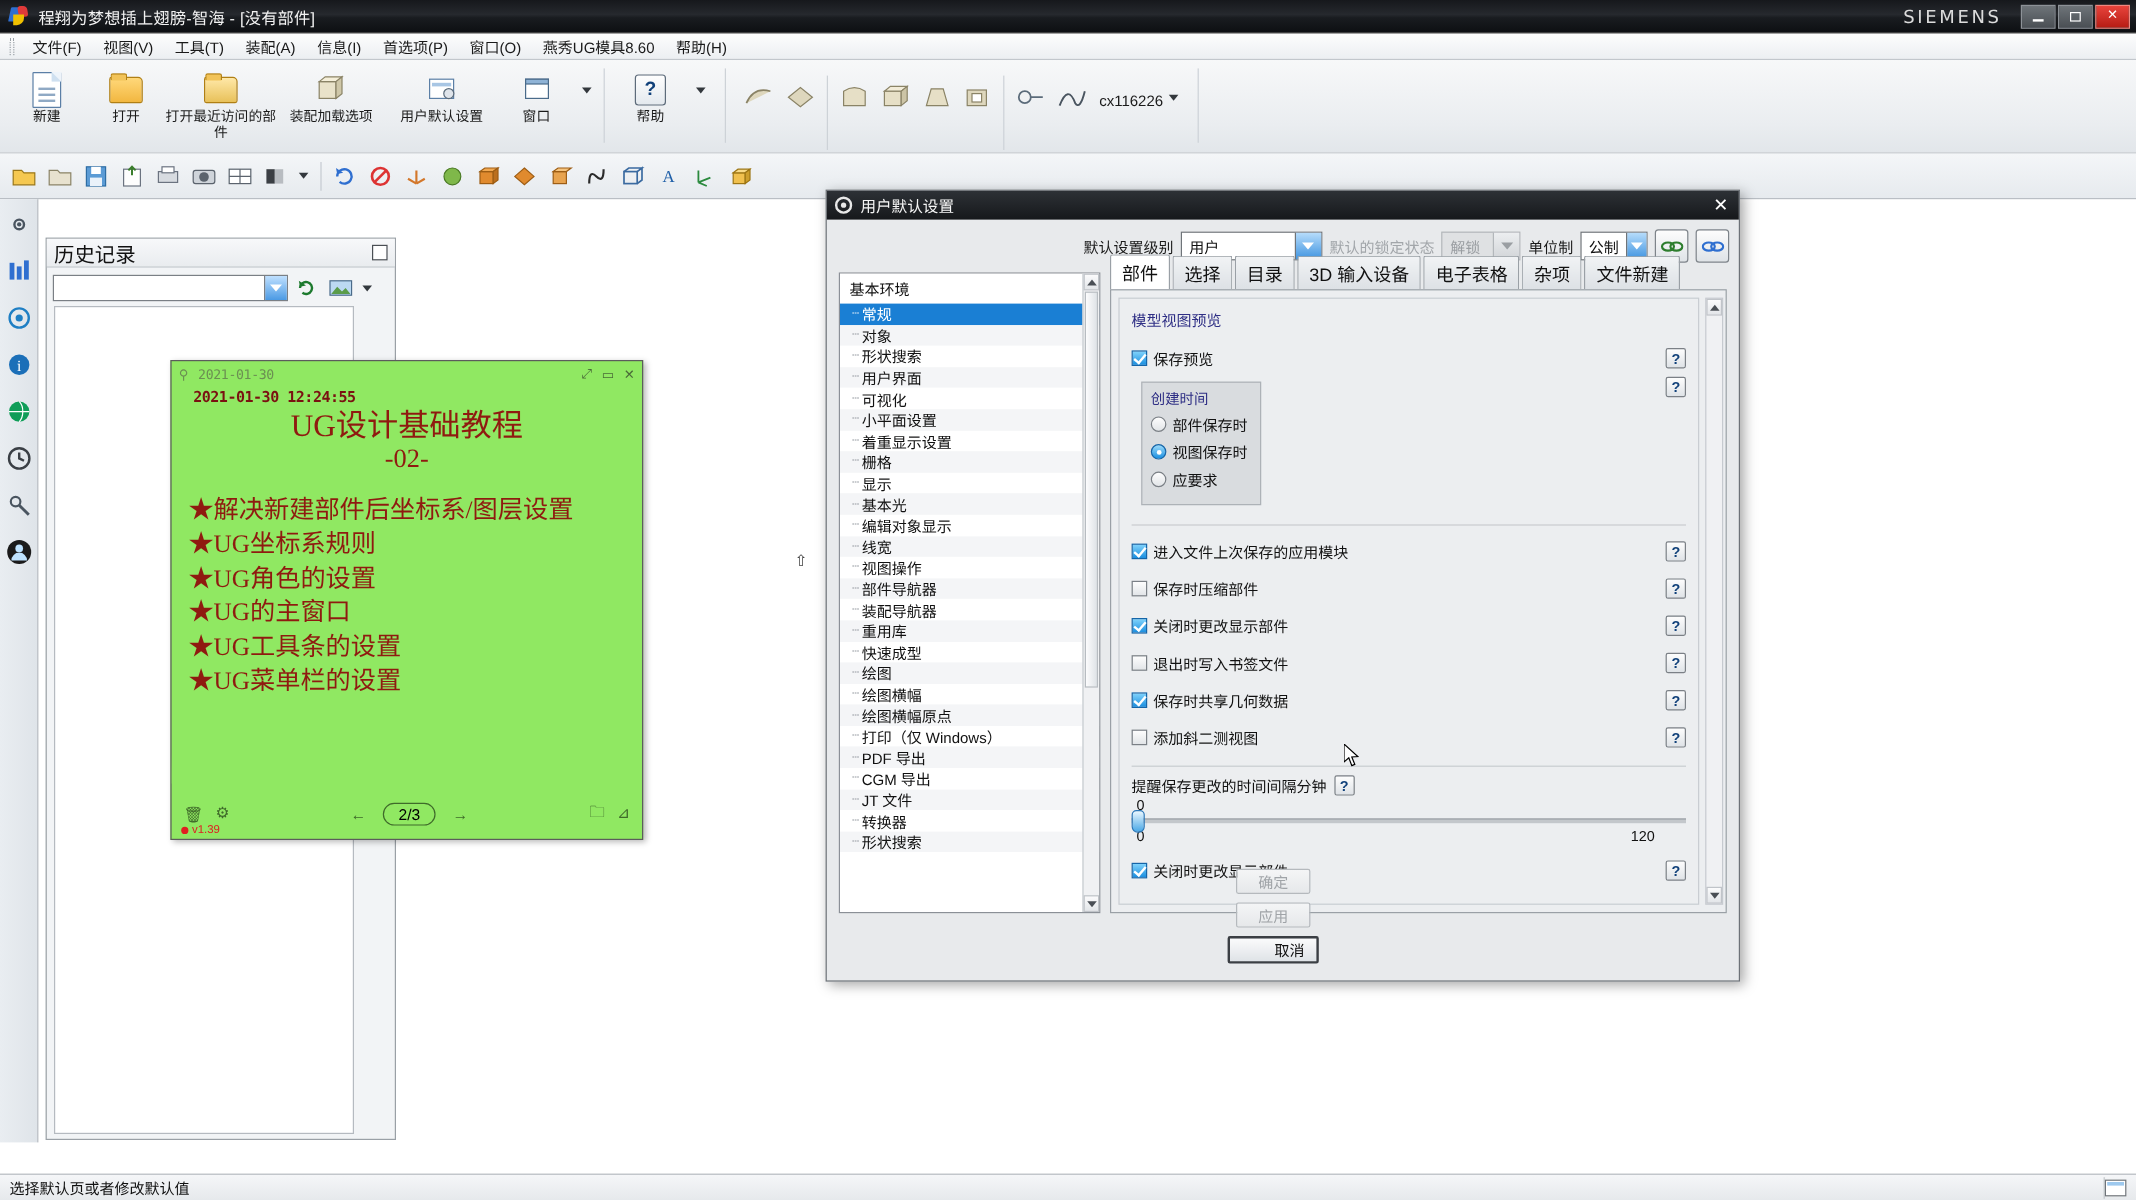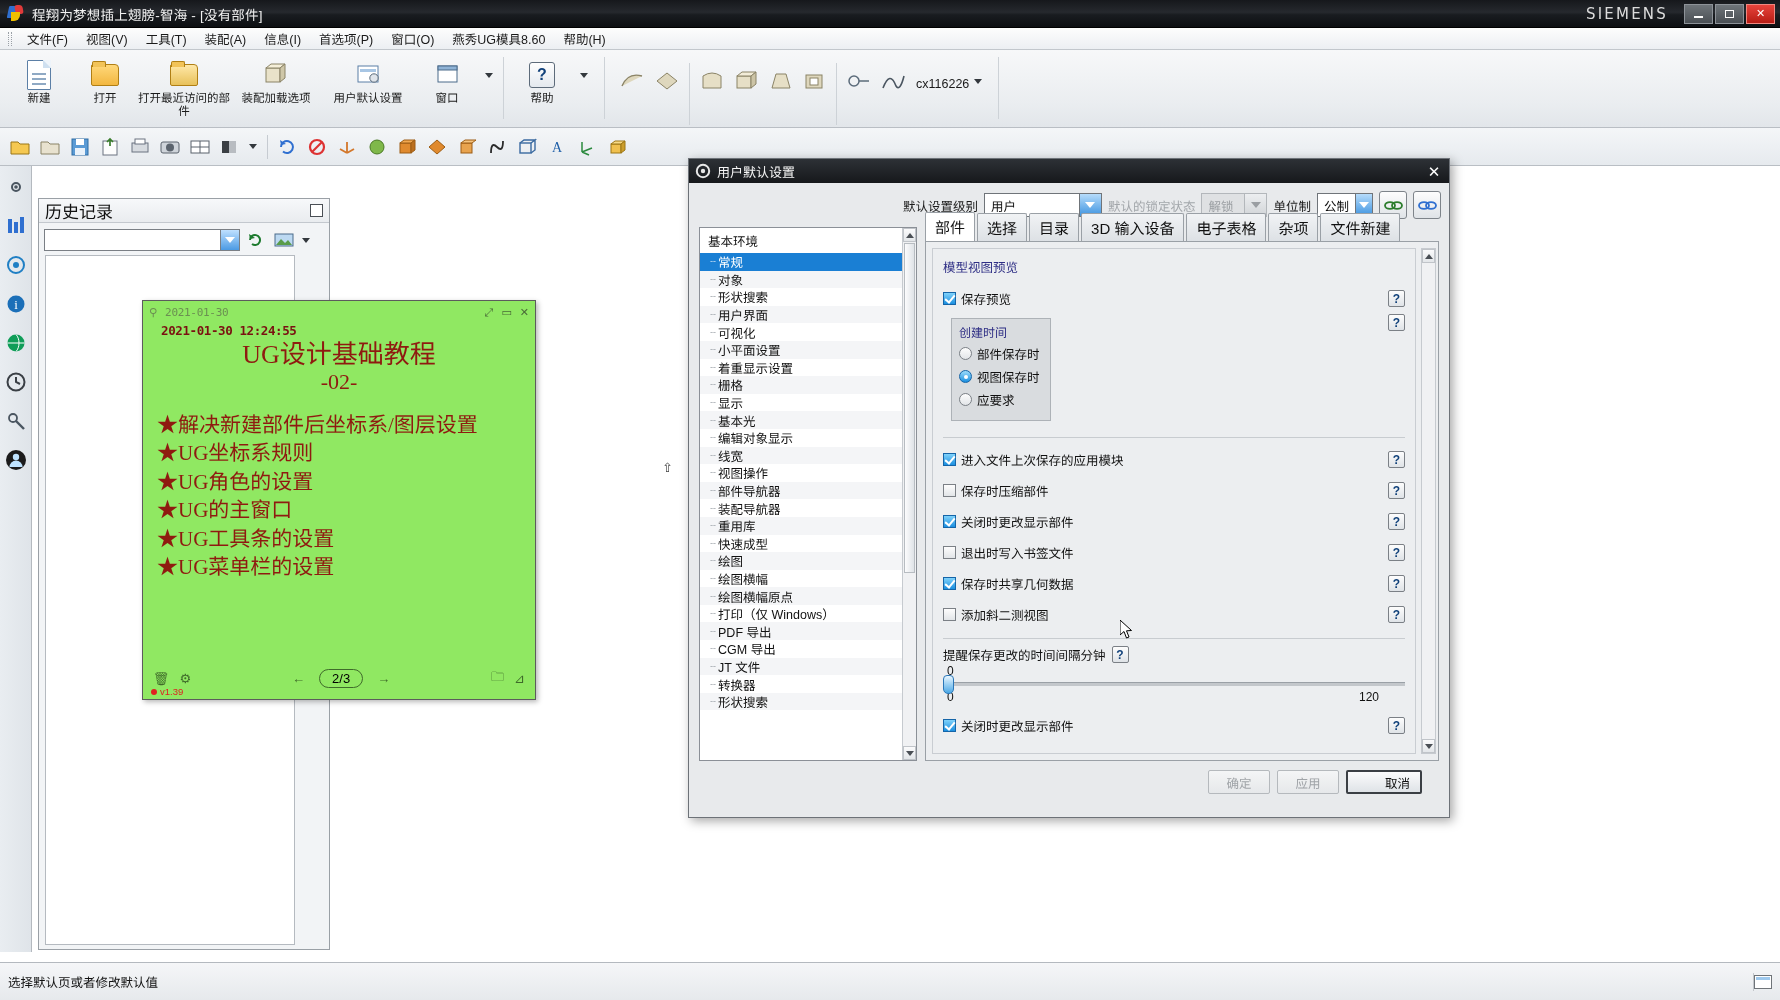--- a/index.html
+++ b/index.html
@@ -281,34 +281,34 @@
     position:absolute; left:0; top:-8px; width:11px; height:19px;
     background:linear-gradient(#eaf7ff,#4aa8e6); border:1px solid #2b77b8; border-radius:4px 4px 5px 5px;
   }
 
   .panel-sb {
     position:absolute; right:2px; top:6px; bottom:6px; width:15px;
     background:#f0f1f3; border:1px solid #c6cacf; display:flex; flex-direction:column; justify-content:space-between;
   }
 
   .dlg-foot {
-    position:absolute; left:0; right:11px; bottom:0; height:56px;
-    display:flex; align-items:center; justify-content:flex-end; padding:0 16px 14px 0; gap:7px;
+    position:absolute; left:0; right:0; bottom:0; height:56px;
+    display:flex; align-items:center; justify-content:flex-end; padding:0 16px 14px 0; gap:7px;flex-direction:column;
   }
   .dbtn {
     min-width:62px; height:24px; font-size:12.5px; color:#111;
     background:linear-gradient(#fbfbfc,#dfe3e7); border:1px solid #7e848a; border-radius:2px;
     display:flex; align-items:center; justify-content:center; padding:0 10px;
   }
   .dbtn.dis { color:#a0a4a8; background:linear-gradient(#f4f5f6,#e6e8ea); border-color:#b5b9bd;}
   .dbtn.def { border:2px solid #3b3f44;padding-left:37px; }
 
   
   .statusbar {
-    position:absolute; left:0; bottom:0; width:1780px; height:38px;
+    position:absolute; left:0; bottom:0; width:1780px; height:22px;
     background:linear-gradient(#f5f6f8,#e6e9ec); border-top:1px solid #b4b9bf;
     display:flex; align-items:center; font-size:12.5px; color:#111;
   }
   .sb-cell { padding:0 8px; }
   .sb-div { width:1px; height:18px; background:#c3c7cb; }
   .sb-right { margin-left:auto; display:flex; align-items:center; padding-right:8px;}
   .sb-mini { width:18px;height:14px;border:1px solid #6f7479; background:#fff; position:relative;}
   .sb-mini:after{content:"";position:absolute;left:1px;top:1px;right:1px;height:3px;background:#9ec9ee;}
 
   .cursor-arrow { position:absolute; left:1120px; top:620px; width:13px; height:19px; pointer-events:none; }

